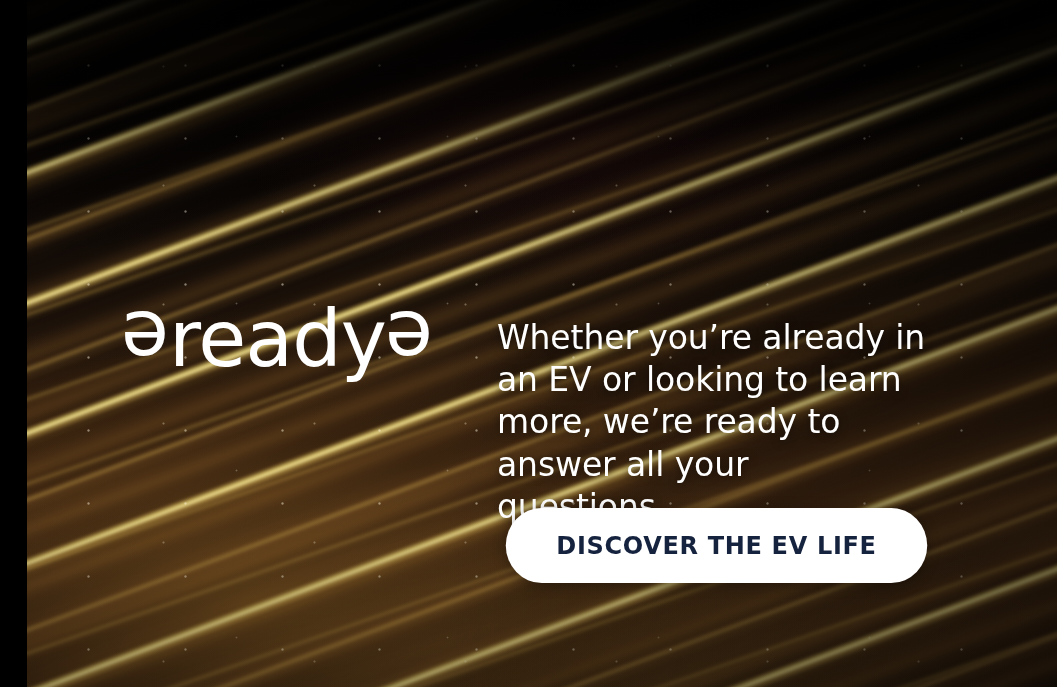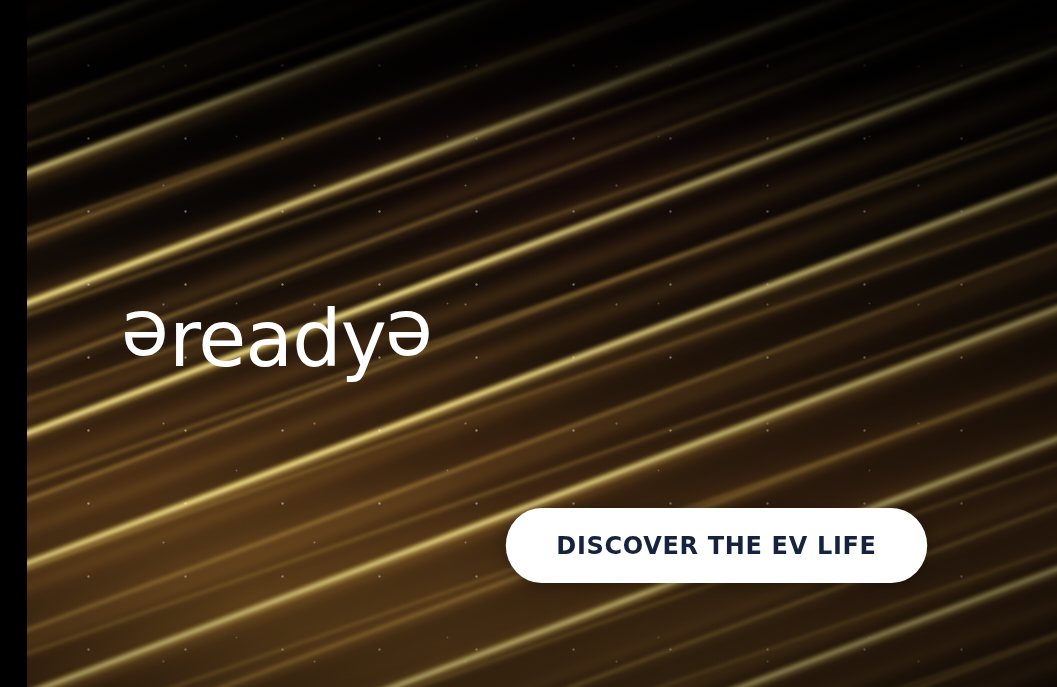--- a/index.html
+++ b/index.html
@@ -237,17 +237,18 @@
 
   <div class="left-bar"></div>
 
   <div class="content">
 
     <div class="logo">
       <span class="rot">e</span><span>ready</span><span class="rot">e</span>
     </div>
 
 
+    <p class="blurb">Whether you’re already in an EV or looking to learn more, we’re ready to answer all your questions.</p>
 
     <button class="cta">DISCOVER THE EV LIFE</button>
 
   </div>
 </div>
 
 </body></html>

